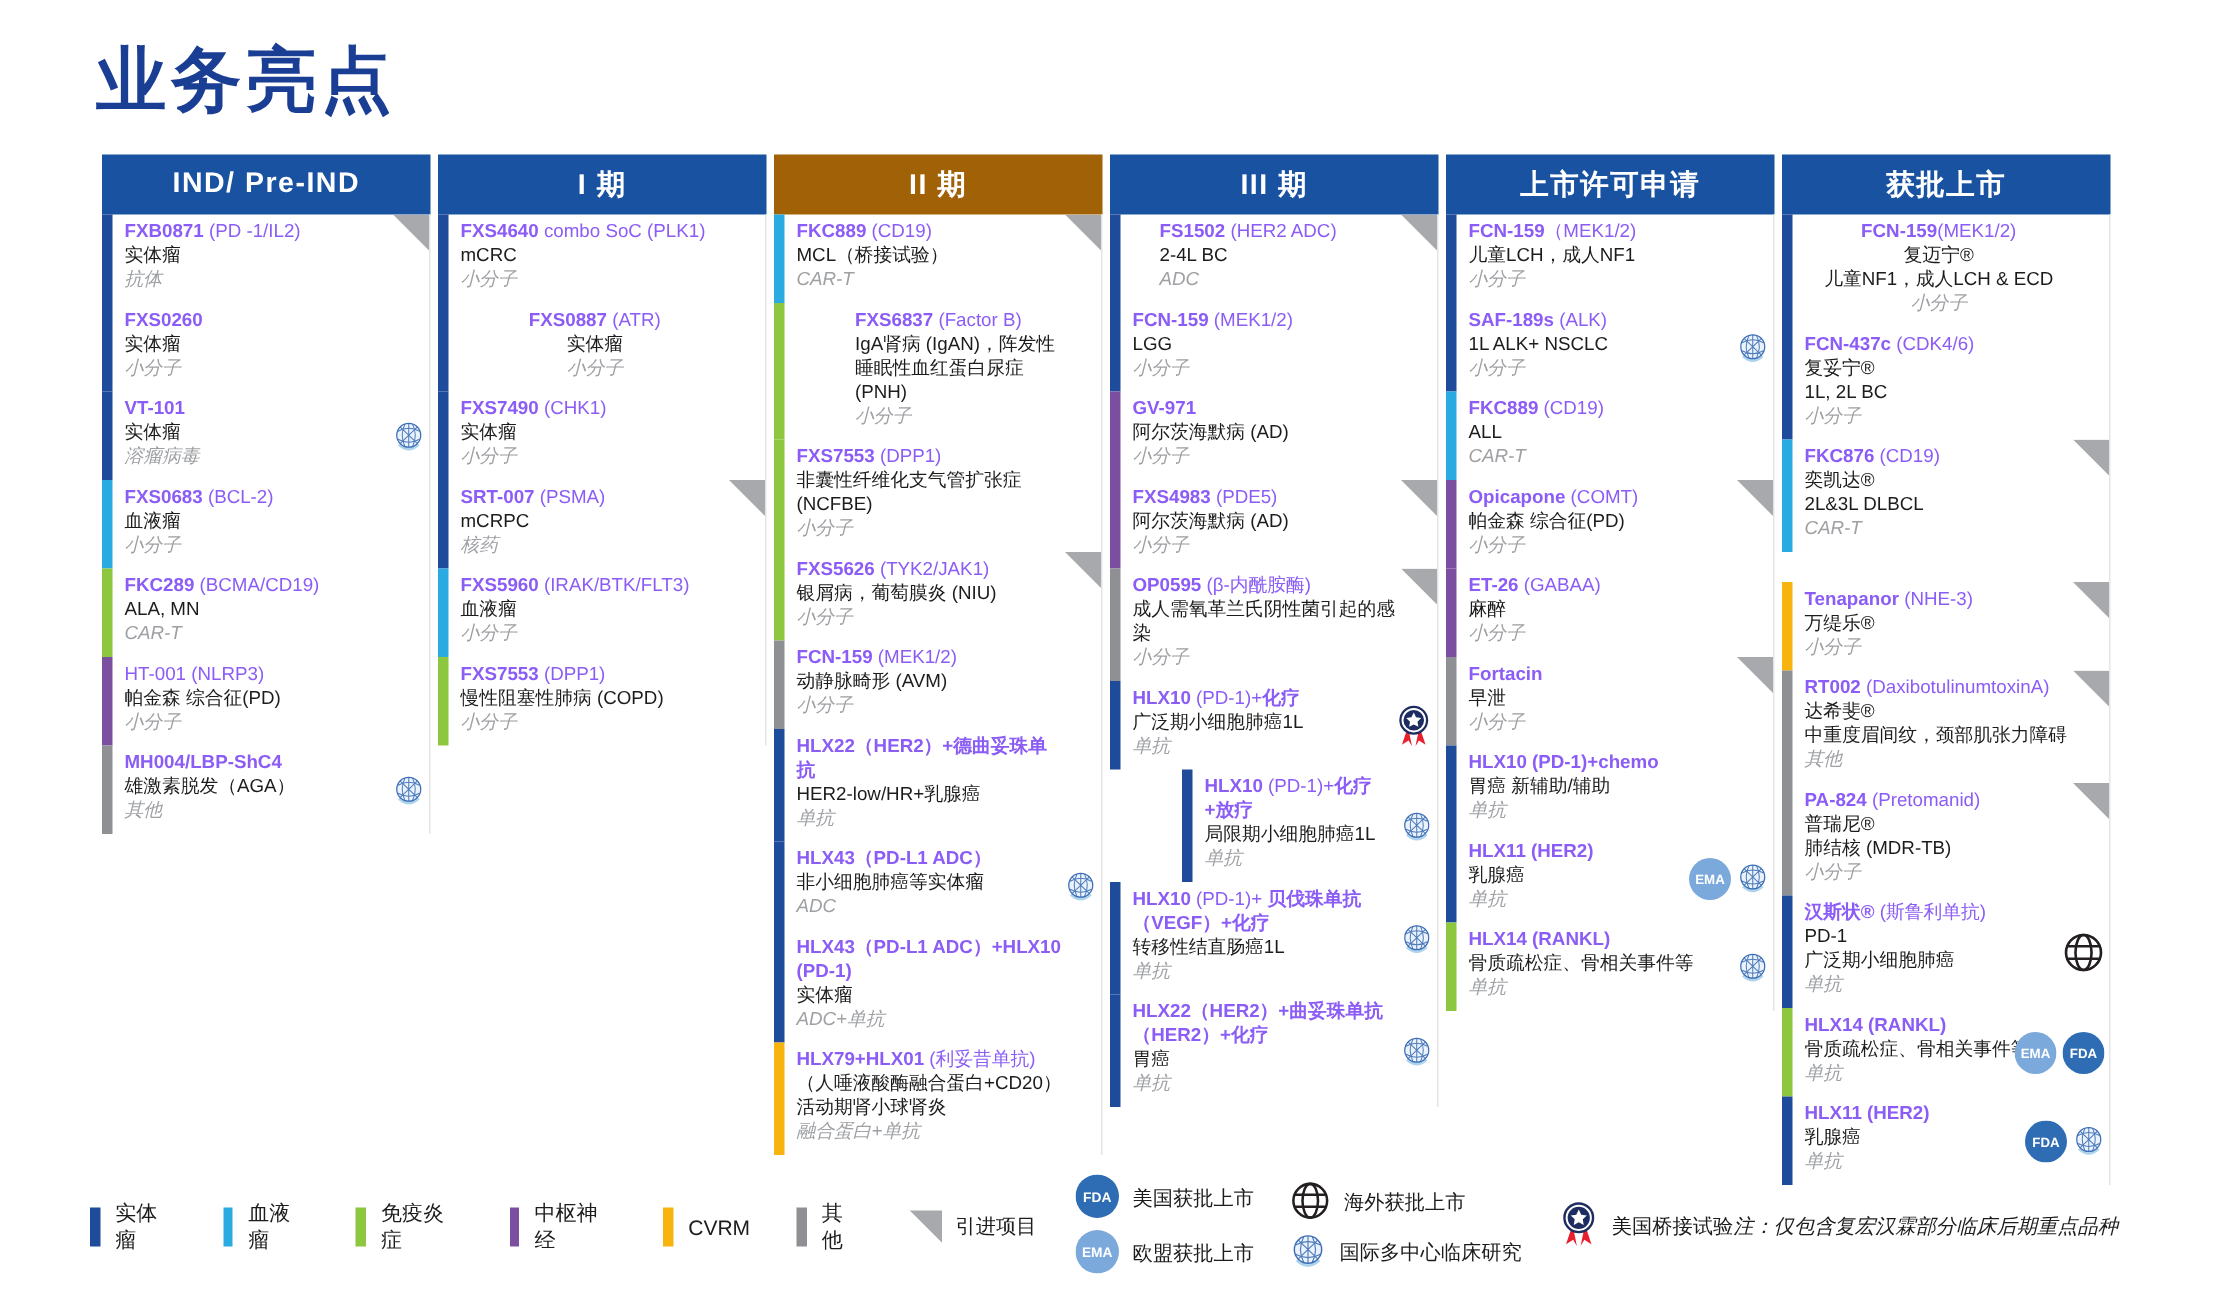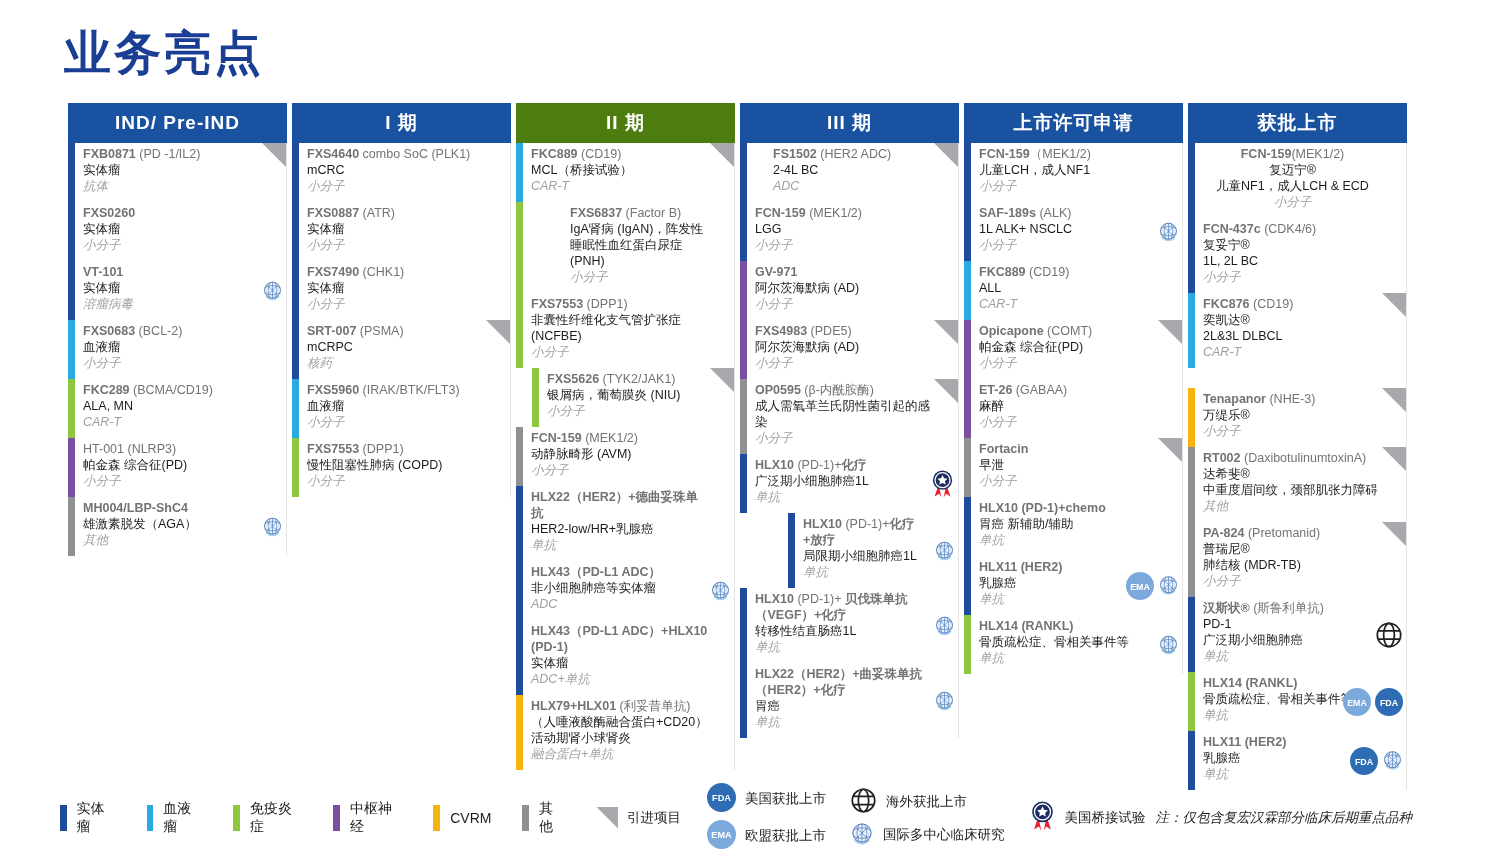--- a/index.html
+++ b/index.html
@@ -21,21 +21,21 @@
     height:40px;display:flex;align-items:center;justify-content:center;
     color:#fff;font-weight:bold;font-size:19px;letter-spacing:1px;
   }
   .col-body{border-right:1px solid #e5e5e5;}
   .entry{
     position:relative;
     border-left:7px solid #ccc;
     padding:3px 24px 8px 8px;
     font-size:12.5px;line-height:16px;
   }
-  .e-name{color:#737373;}
+  .e-name{color:#8b5cf6;}
   .e-name .b{font-weight:bold;}
   .e-sub{color:#1c1c1c;}
   .e-type{font-style:italic;color:#9ea0a4;}
   .tri{
     position:absolute;top:0;right:0;width:24px;height:24px;
     clip-path:polygon(0 0,100% 0,100% 100%);
   }
   .icons{
     position:absolute;right:3px;top:50%;transform:translateY(-50%);
     display:flex;gap:4px;align-items:center;
@@ -46,21 +46,21 @@
     position:absolute;left:60px;right:76px;bottom:10px;
     display:flex;align-items:center;
   }
   .cat{display:flex;align-items:center;margin-right:31px;}
   .cat-bar{width:7px;height:26px;margin-right:10px;}
   .cat-label{font-size:14px;}
   .lg-item{display:flex;align-items:center;gap:9px;font-size:13.5px;white-space:nowrap;}
   .lg-tri{width:22px;height:22px;clip-path:polygon(0 0,100% 0,100% 100%);}
   .lg-col{display:flex;flex-direction:column;gap:5px;margin-right:24px;}
   .lg-licensed{margin-right:26px;}
-  .lg-medal{margin-right:10px;}
+  .lg-medal{}
   .note{margin-left:auto;font-size:13.5px;white-space:nowrap;font-style:italic;}
 </style>
 </head>
 <body>
 
 <div class="page-title" style="color: rgb(27, 62, 149);">业务亮点</div>
 
 <div id="columns">
     <div class="column">
       <div class="col-header" style="background: rgb(25, 82, 160);">IND/ Pre-IND</div>
@@ -134,21 +134,21 @@
       </div>
     </div>
     <div class="column">
       <div class="col-header" style="background: rgb(25, 82, 160);">I 期</div>
       <div class="col-body">
         <div class="entry" style="border-left-color: rgb(31, 75, 155);">
           <div class="e-name"><span class="b">FXS4640</span><span> combo SoC (PLK1)</span></div>
           <div class="e-sub">mCRC</div>
           <div class="e-type">小分子</div>
         </div>
-        <div class="entry" style="border-left-color: rgb(31, 75, 155);">
+        <div class="entry" style="border-left-color: rgb(31, 75, 155); text-align: center;">
           <div class="e-name"><span class="b">FXS0887</span><span> (ATR)</span></div>
           <div class="e-sub">实体瘤</div>
           <div class="e-type">小分子</div>
         </div>
         <div class="entry" style="border-left-color: rgb(31, 75, 155);">
           <div class="e-name"><span class="b">FXS7490</span><span> (CHK1)</span></div>
           <div class="e-sub">实体瘤</div>
           <div class="e-type">小分子</div>
         </div>
         <div class="entry" style="border-left-color: rgb(31, 75, 155);">
@@ -163,39 +163,39 @@
           <div class="e-type">小分子</div>
         </div>
         <div class="entry" style="border-left-color: rgb(141, 198, 63);">
           <div class="e-name"><span class="b">FXS7553</span><span> (DPP1)</span></div>
           <div class="e-sub">慢性阻塞性肺病 (COPD)</div>
           <div class="e-type">小分子</div>
         </div>
       </div>
     </div>
     <div class="column">
-      <div class="col-header" style="background: #4d7c0f;">II 期</div>
+      <div class="col-header" style="background: #a16207;">II 期</div>
       <div class="col-body">
         <div class="entry" style="border-left-color: rgb(41, 171, 226);">
           <div class="e-name"><span class="b">FKC889</span><span> (CD19)</span></div>
           <div class="e-sub">MCL（桥接试验）</div>
           <div class="e-type">CAR-T</div>
           <div class="tri" style="background: rgb(167, 169, 172);"></div>
         </div>
         <div class="entry" style="border-left-color: rgb(141, 198, 63); padding-left: 47px;">
           <div class="e-name"><span class="b">FXS6837</span><span> (Factor B)</span></div>
           <div class="e-sub">IgA肾病 (IgAN)，阵发性睡眠性血红蛋白尿症 (PNH)</div>
           <div class="e-type">小分子</div>
         </div>
         <div class="entry" style="border-left-color: rgb(141, 198, 63);">
           <div class="e-name"><span class="b">FXS7553</span><span> (DPP1)</span></div>
           <div class="e-sub">非囊性纤维化支气管扩张症 (NCFBE)</div>
           <div class="e-type">小分子</div>
         </div>
-        <div class="entry" style="border-left-color: rgb(141, 198, 63); margin-left: 16px;">
+        <div class="entry" style="border-left-color: rgb(141, 198, 63);">
           <div class="e-name"><span class="b">FXS5626</span><span> (TYK2/JAK1)</span></div>
           <div class="e-sub">银屑病，葡萄膜炎 (NIU)</div>
           <div class="e-type">小分子</div>
           <div class="tri" style="background: rgb(167, 169, 172);"></div>
         </div>
         <div class="entry" style="border-left-color: rgb(142, 144, 147);">
           <div class="e-name"><span class="b">FCN-159</span><span> (MEK1/2)</span></div>
           <div class="e-sub">动静脉畸形 (AVM)</div>
           <div class="e-type">小分子</div>
         </div>

